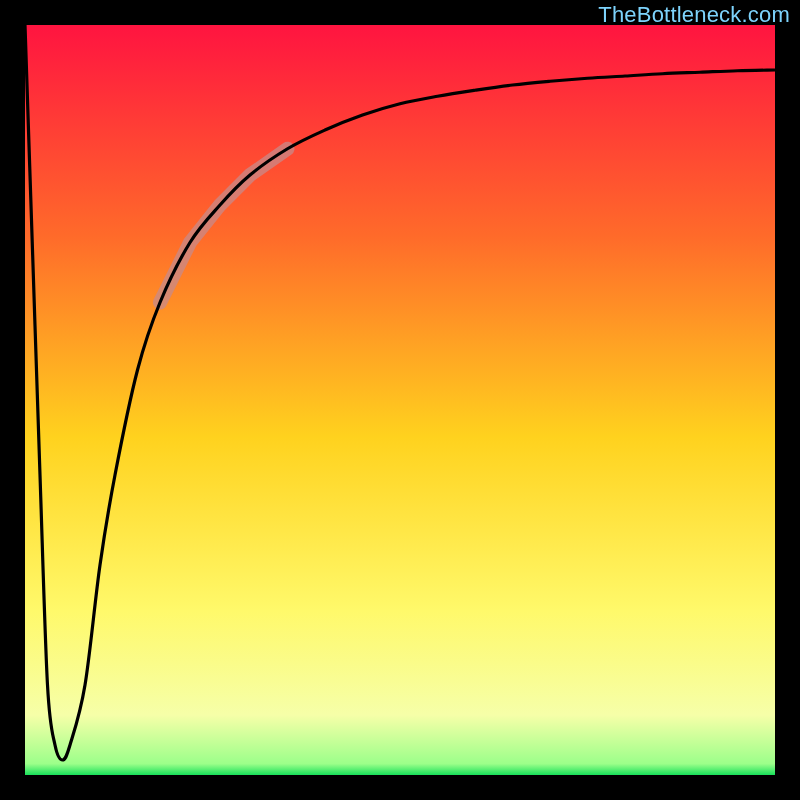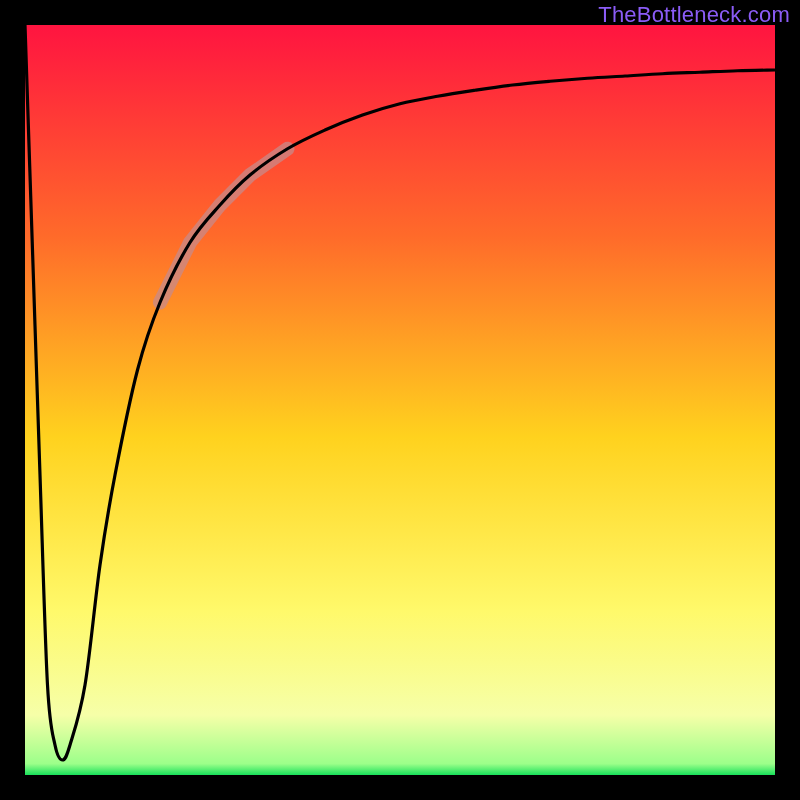--- a/index.html
+++ b/index.html
@@ -14,21 +14,21 @@
   .frame {
     position: relative;
     width: 800px;
     height: 800px;
     background: #000;
   }
   .watermark {
     position: absolute;
     top: 2px;
     right: 10px;
-    color: #8b5cf6;
+    color: #7dd3fc;
     font-size: 22px;
     font-weight: 500;
     letter-spacing: 0.2px;
     z-index: 10;
   }
   .plot-wrap {
     position: absolute;
     left: 25px;
     top: 25px;
     width: 750px;

